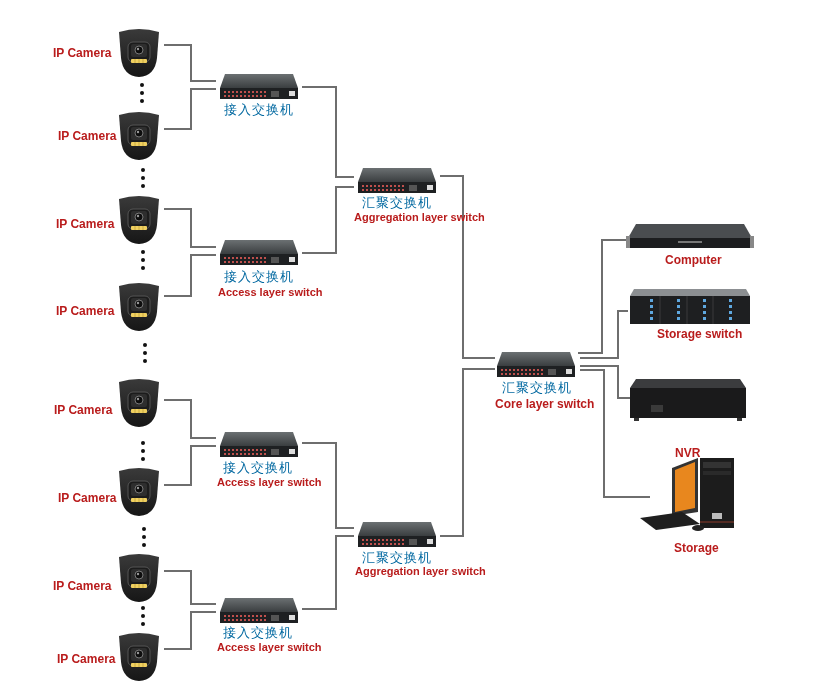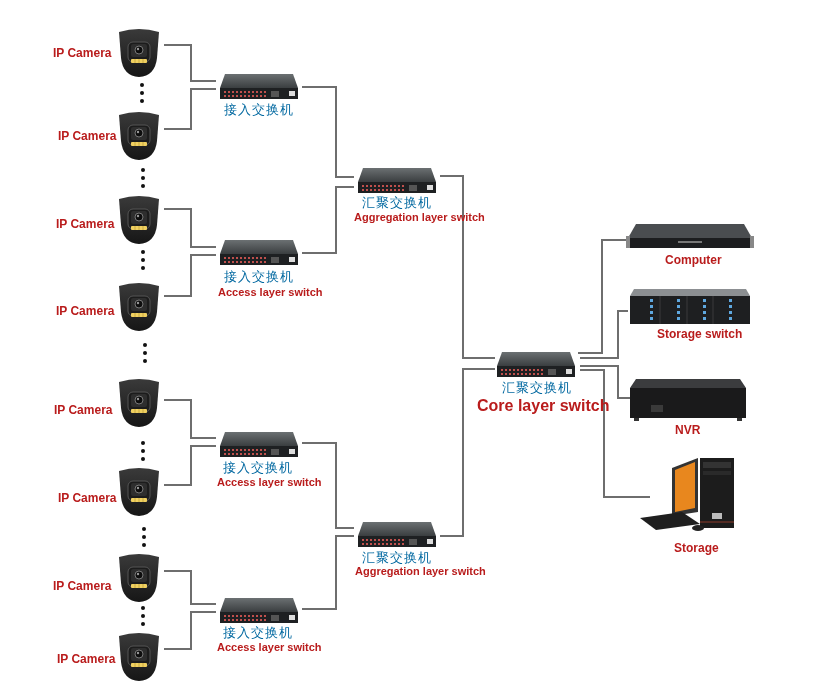--- a/index.html
+++ b/index.html
@@ -229,18 +229,18 @@
 <div class="lbl" style="left:217px;top:476px;font-size:11px;">Access layer switch</div>
 <div class="cn" style="left:223px;top:624px;">接入交换机</div>
 <div class="lbl" style="left:217px;top:641px;font-size:11px;">Access layer switch</div>
 
 <div class="cn" style="left:362px;top:194px;">汇聚交换机</div>
 <div class="lbl" style="left:354px;top:211px;font-size:11px;">Aggregation layer switch</div>
 <div class="cn" style="left:362px;top:549px;">汇聚交换机</div>
 <div class="lbl" style="left:355px;top:565px;font-size:11px;">Aggregation layer switch</div>
 
 <div class="cn" style="left:502px;top:379px;">汇聚交换机</div>
-<div class="lbl" style="left:477px;top:397px;font-size:16px;">Core layer switch</div>
+<div class="lbl" style="left:495px;top:397px;font-size:12px;">Core layer switch</div>
 
 <div class="lbl dev-lbl" style="left:665px;top:253px;">Computer</div>
 <div class="lbl dev-lbl" style="left:657px;top:327px;">Storage switch</div>
-<div class="lbl dev-lbl" style="left:675px;top:423px;">NVR</div>
+<div class="lbl dev-lbl" style="left:675px;top:446px;">NVR</div>
 <div class="lbl dev-lbl" style="left:674px;top:541px;">Storage</div>
 
 </body></html>

